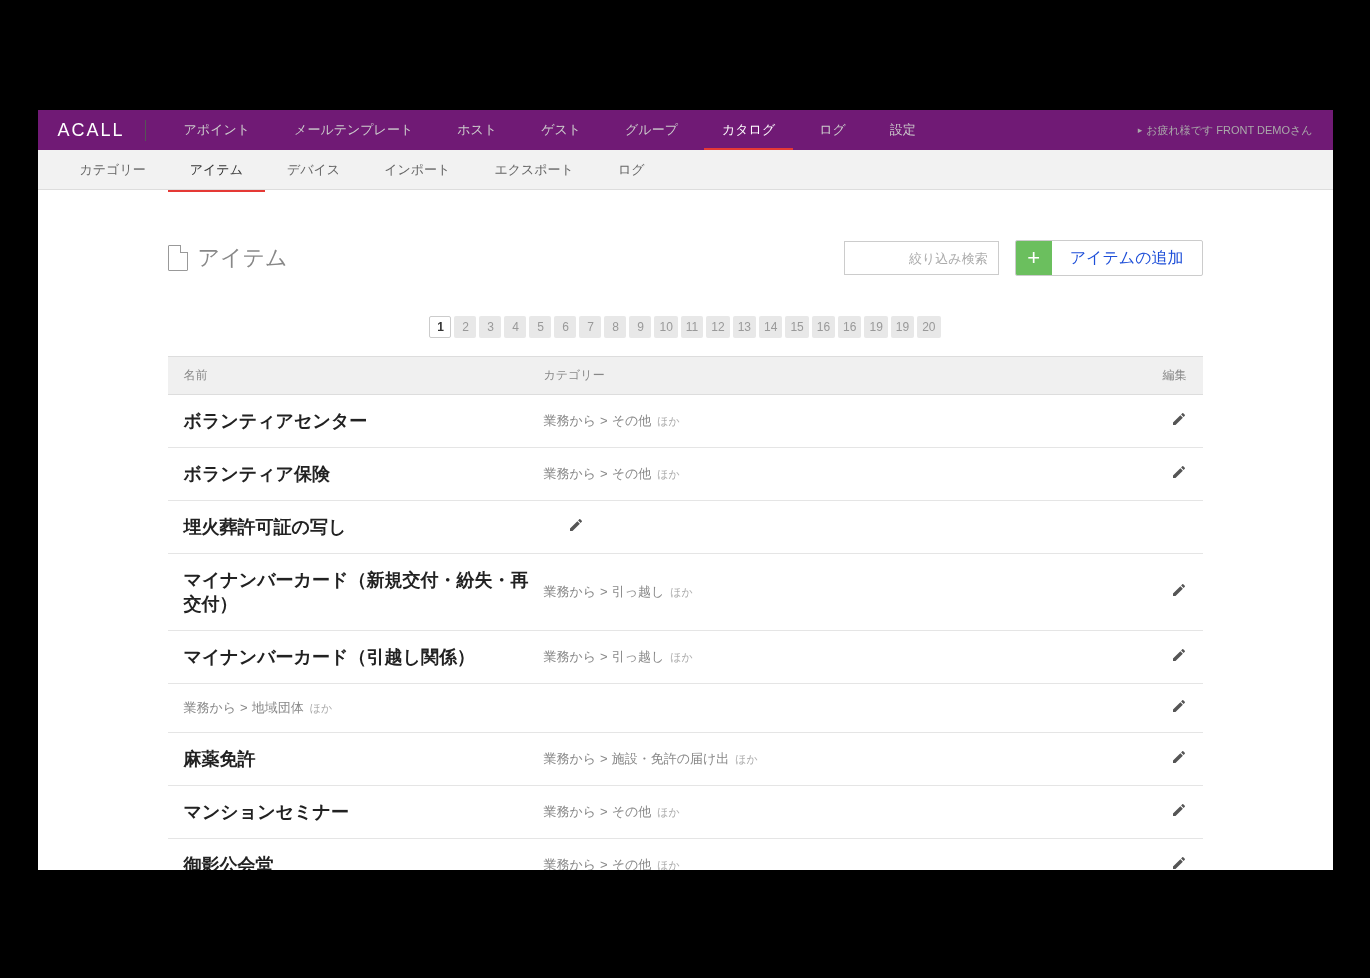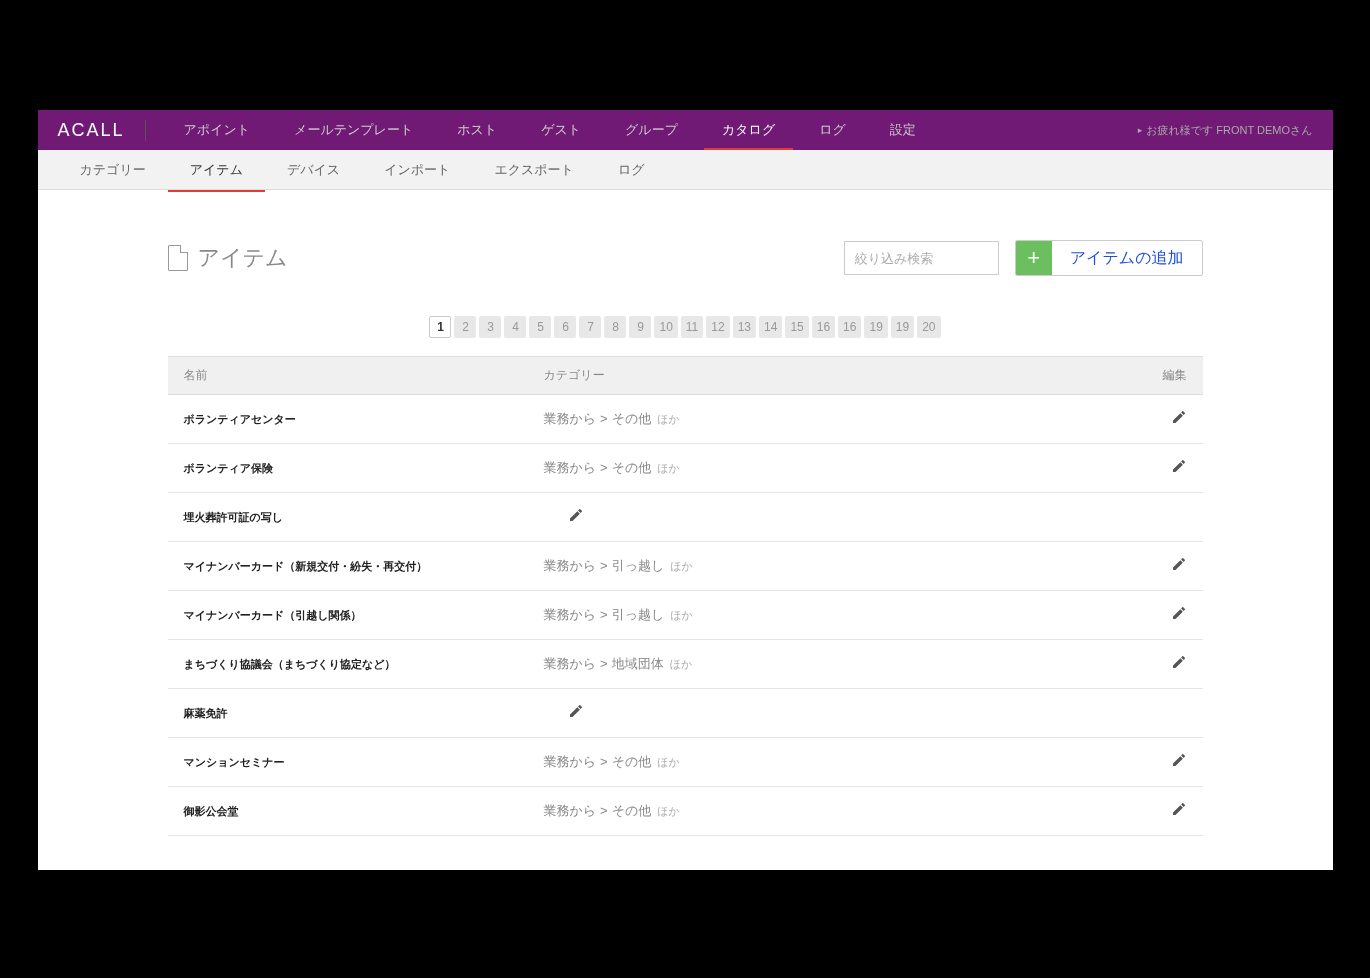--- a/index.html
+++ b/index.html
@@ -20,37 +20,37 @@
     .subtab { color: #666; font-size: 13px; padding: 12px 22px; cursor: pointer; position: relative; }
     .subtab.active { color: #333; }
     .subtab.active::after { content: ''; position: absolute; bottom: -1px; left: 0; right: 0; height: 2px; background: #e53935; }
     
     .content { padding: 50px 130px 0; }
     .page-header { display: flex; justify-content: space-between; align-items: center; margin-bottom: 40px; }
     .page-title { display: flex; align-items: center; gap: 10px; color: #888; font-size: 22px; font-weight: 300; }
     .doc-icon { width: 20px; height: 26px; border: 1.5px solid #999; border-radius: 1px; position: relative; }
     .doc-icon::before { content: ''; position: absolute; top: -1.5px; right: -1.5px; width: 7px; height: 7px; background: #fff; border-left: 1.5px solid #999; border-bottom: 1.5px solid #999; }
     .header-actions { display: flex; gap: 16px; align-items: center; }
-    .search-box { width: 155px; height: 34px; border: 1px solid #ccc; padding: 0 10px; font-size: 13px; color: #333; }
+    .search-box { width: 155px; height: 34px; border: 1px solid #ccc; padding: 0 10px; font-size: 13px; color: #333; text-align: right; }
     .search-box::placeholder { color: #aaa; }
     .add-btn { display: flex; align-items: center; height: 36px; border: 1px solid #ccc; background: #fff; cursor: pointer; overflow: hidden; border-radius: 2px; }
     .add-btn-icon { width: 36px; height: 36px; background: #6bbf5e; color: #fff; font-size: 22px; display: flex; align-items: center; justify-content: center; font-weight: 300; }
     .add-btn-label { padding: 0 18px; color: #1d4ed8; font-size: 16px; }
     
     .pagination { display: flex; justify-content: center; gap: 3px; margin-bottom: 18px; }
     .page-num { min-width: 22px; height: 22px; background: #e8e8e8; color: #999; font-size: 12px; display: flex; align-items: center; justify-content: center; cursor: pointer; padding: 0 5px; border-radius: 2px; }
     .page-num.current { background: #fff; border: 1px solid #ccc; color: #333; font-weight: bold; }
     
     .table { width: 100%; }
     .table-header { display: flex; background: #f0f0f0; padding: 10px 16px; color: #888; font-size: 12px; border-top: 1px solid #ddd; border-bottom: 1px solid #ddd; }
     .col-name { flex: 0 0 360px; }
     .col-category { flex: 1; }
     .col-edit { flex: 0 0 40px; text-align: right; }
     .table-row { display: flex; padding: 14px 16px; border-bottom: 1px solid #e5e5e5; align-items: center; }
-    .row-name { flex: 0 0 360px; font-size: 11px; font-weight: bold; color: #222; }
+    .row-name { flex: 0 0 360px; font-size: 18px; font-weight: bold; color: #222; }
     .row-category { flex: 1; font-size: 13px; color: #888; }
     .row-category .sep { margin: 0 4px; }
     .row-category .extra { color: #aaa; font-size: 11px; margin-left: 6px; }
     .row-edit { flex: 0 0 40px; text-align: right; }
     .edit-icon { width: 16px; height: 16px; display: inline-block; cursor: pointer; }
     .edit-icon svg { width: 16px; height: 16px; fill: #555; }
   </style>
 </head>
 <body>
 
@@ -154,28 +154,28 @@
                 </svg></span></div>
           </div>
           <div class="table-row">
             <div class="row-name">マイナンバーカード（引越し関係）</div>
             <div class="row-category"><span>業務から</span><span class="sep">&gt;</span><span>引っ越し</span><span class="extra">ほか</span></div>
             <div class="row-edit"><span class="edit-icon"><svg viewBox="0 0 24 24">
                   <path d="M3 17.25V21h3.75L17.81 9.94l-3.75-3.75L3 17.25zM20.71 7.04c.39-.39.39-1.02 0-1.41l-2.34-2.34c-.39-.39-1.02-.39-1.41 0l-1.83 1.83 3.75 3.75 1.83-1.83z"></path>
                 </svg></span></div>
           </div>
           <div class="table-row">
-            <div class="row-name">まちづくり協議会（まちづくり協定など）</div>
             <div class="row-category"><span>業務から</span><span class="sep">&gt;</span><span>地域団体</span><span class="extra">ほか</span></div>
             <div class="row-edit"><span class="edit-icon"><svg viewBox="0 0 24 24">
                   <path d="M3 17.25V21h3.75L17.81 9.94l-3.75-3.75L3 17.25zM20.71 7.04c.39-.39.39-1.02 0-1.41l-2.34-2.34c-.39-.39-1.02-.39-1.41 0l-1.83 1.83 3.75 3.75 1.83-1.83z"></path>
                 </svg></span></div>
           </div>
           <div class="table-row">
             <div class="row-name">麻薬免許</div>
+            <div class="row-category"><span>業務から</span><span class="sep">&gt;</span><span>施設・免許の届け出</span><span class="extra">ほか</span></div>
             <div class="row-edit"><span class="edit-icon"><svg viewBox="0 0 24 24">
                   <path d="M3 17.25V21h3.75L17.81 9.94l-3.75-3.75L3 17.25zM20.71 7.04c.39-.39.39-1.02 0-1.41l-2.34-2.34c-.39-.39-1.02-.39-1.41 0l-1.83 1.83 3.75 3.75 1.83-1.83z"></path>
                 </svg></span></div>
           </div>
           <div class="table-row">
             <div class="row-name">マンションセミナー</div>
             <div class="row-category"><span>業務から</span><span class="sep">&gt;</span><span>その他</span><span class="extra">ほか</span></div>
             <div class="row-edit"><span class="edit-icon"><svg viewBox="0 0 24 24">
                   <path d="M3 17.25V21h3.75L17.81 9.94l-3.75-3.75L3 17.25zM20.71 7.04c.39-.39.39-1.02 0-1.41l-2.34-2.34c-.39-.39-1.02-.39-1.41 0l-1.83 1.83 3.75 3.75 1.83-1.83z"></path>
                 </svg></span></div>

